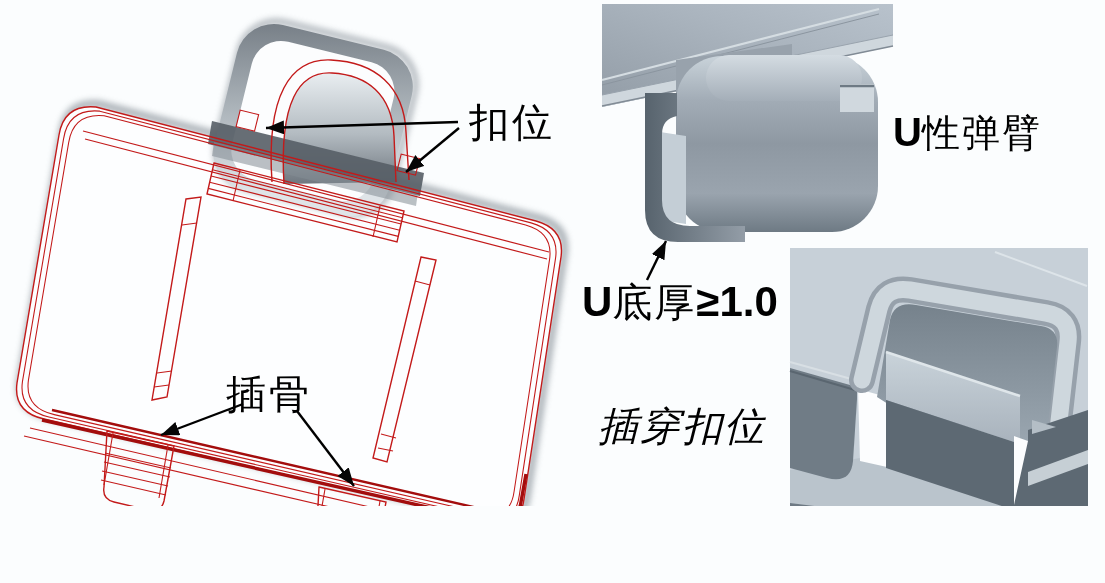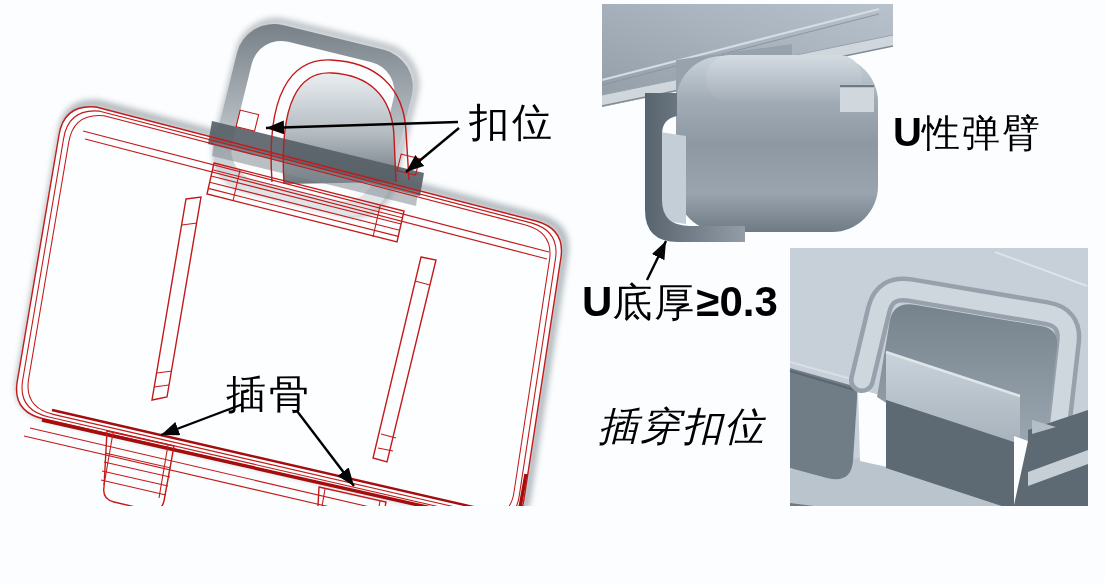--- a/index.html
+++ b/index.html
@@ -212,17 +212,17 @@
     <path class="arrow" d="M 647,280 L 666,241"></path>
   </g>
 </svg>
 
 <div class="label cjk" style="left:469px;top:103px;">扣位</div>
 
 <div class="label cjk" style="left:226px;top:375px;">插骨</div>
 
 <div class="label" style="left:893px;top:112px;"><span class="bold-latin-sm">U</span><span class="cjk-sm">性弹臂</span></div>
 
-<div class="label" style="left:582px;top:281px;"><span class="bold-latin">U</span><span class="cjk" style="letter-spacing:2px;">底厚</span><span class="bold-latin">≥0.3</span></div>
+<div class="label" style="left:582px;top:281px;"><span class="bold-latin">U</span><span class="cjk" style="letter-spacing:2px;">底厚</span><span class="bold-latin">≥1.0</span></div>
 
 <div class="label cjk" style="left:598px;top:407px;letter-spacing:2px;font-style:italic;">插穿扣位</div>
 
 </div>
 
 </body></html>

